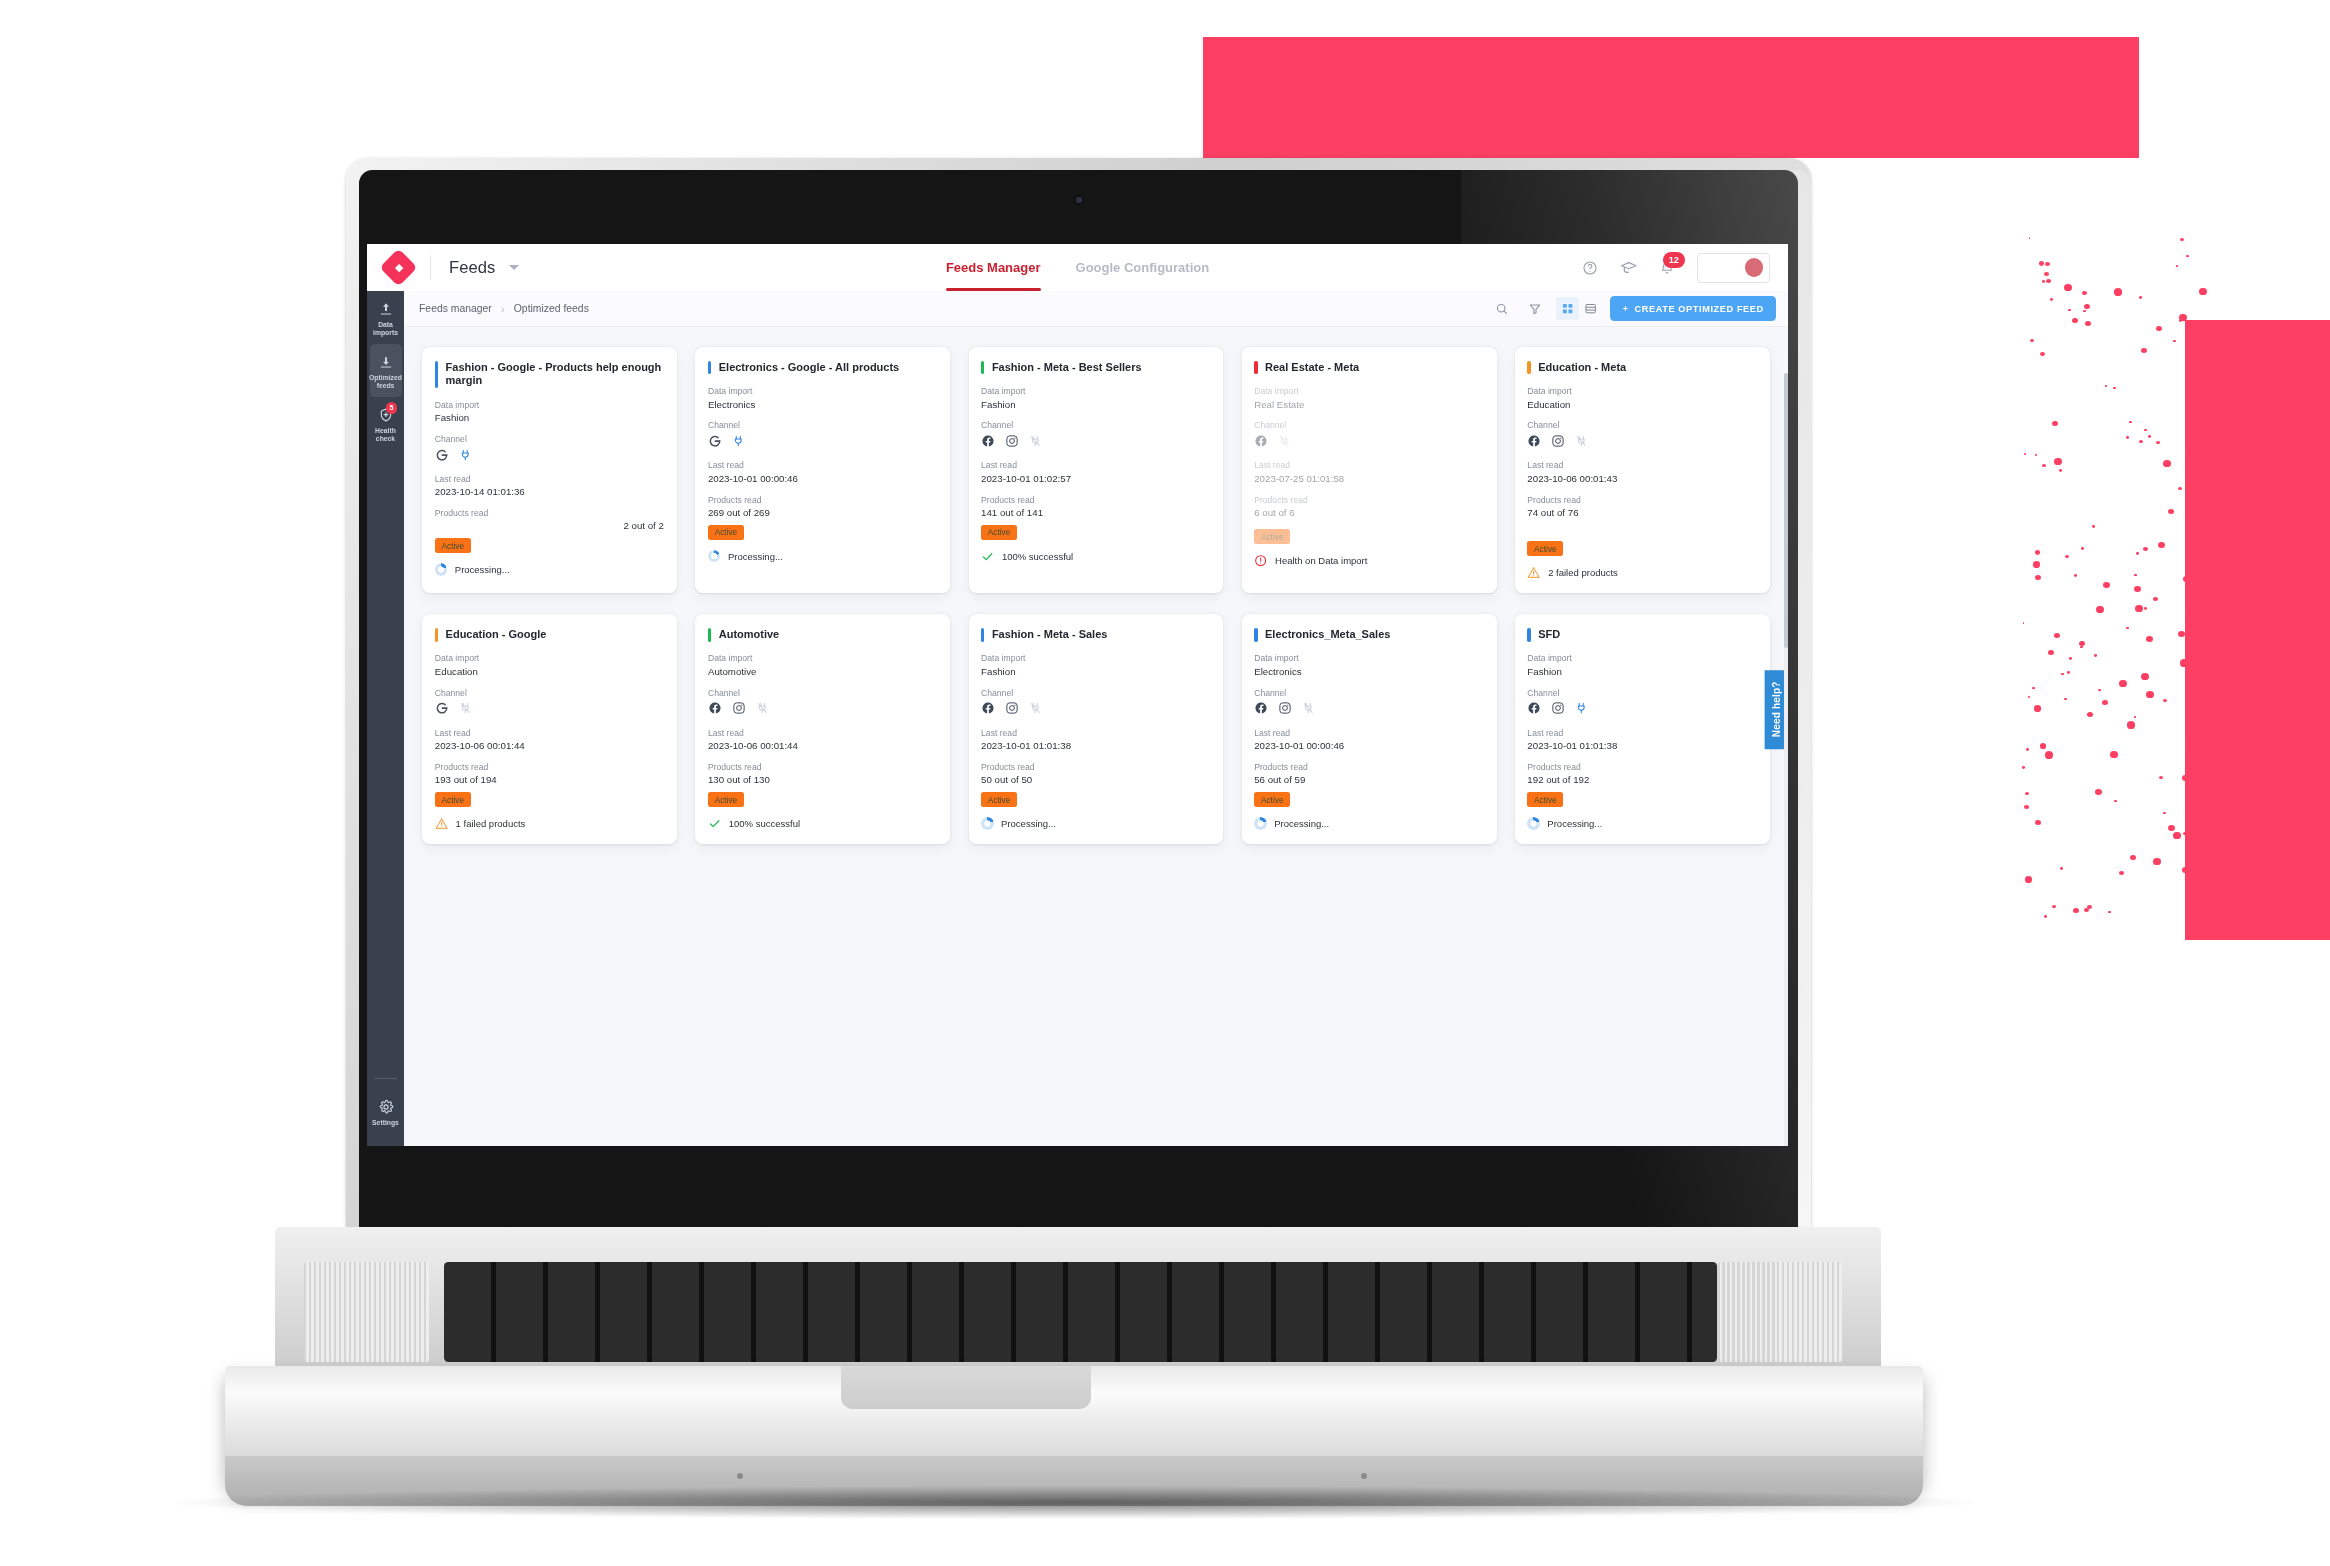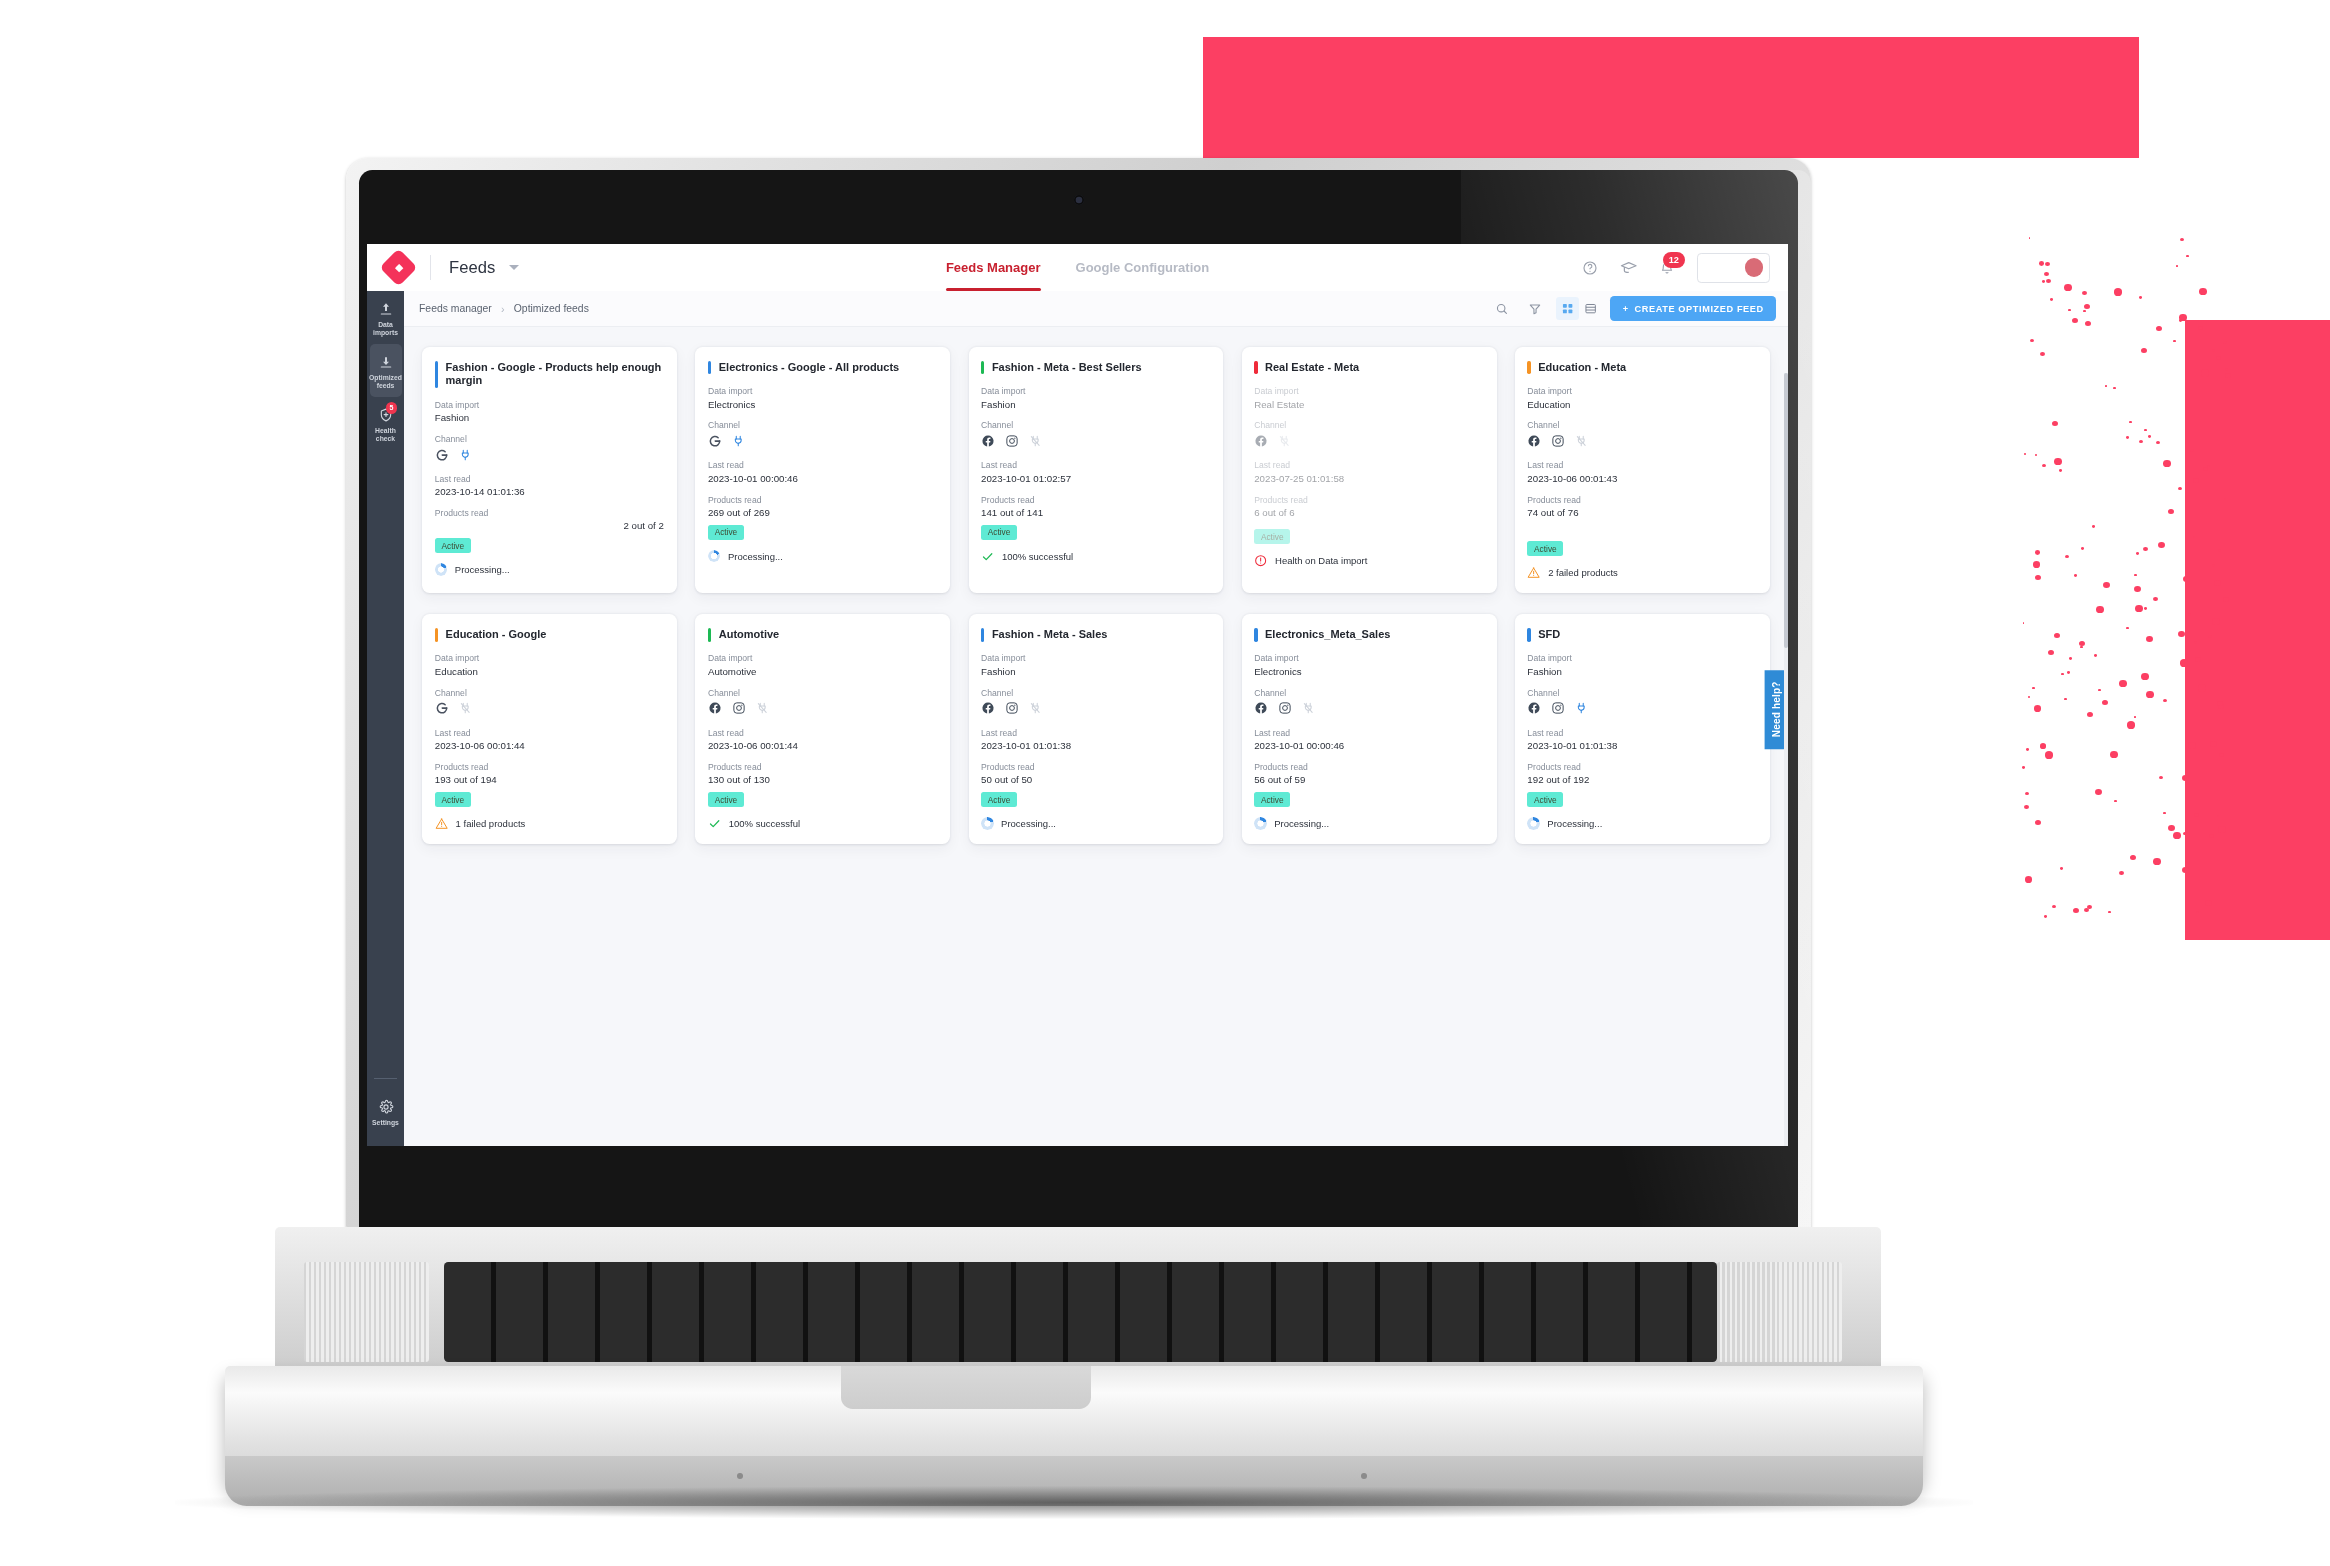--- a/index.html
+++ b/index.html
@@ -122,21 +122,21 @@
   #grid{padding:20px 18.3px;display:grid;grid-template-columns:repeat(5,1fr);
      gap:21.6px 18.3px;box-sizing:border-box;}
   .card{background:#fff;border-radius:7.5px;box-shadow:0 0.8px 2.5px rgba(30,40,60,.11),0 4.2px 13.3px rgba(30,40,60,.05);
      padding:14px 13.3px 13.3px 12.5px;box-sizing:border-box;}
   .card-title-row{display:flex;gap:7.5px;align-items:stretch;margin-bottom:11.7px;}
   .accent{width:3.3px;border-radius:1.7px;flex:0 0 3.3px;}
   .card-title{font-size:11px;font-weight:bold;color:#23272f;line-height:1.22;}
   .field-label{font-size:8.6px;color:#868d99;margin-bottom:2.5px;}
   .field-value{font-size:9.7px;color:#2c313b;margin-bottom:10.8px;}
   .chan-row{display:flex;align-items:center;gap:10px;margin-bottom:10.8px;height:16.6px;}
-  .badge-active{display:inline-block;background:#5eead4;color:#3d4a33;font-size:8.3px;
+  .badge-active{display:inline-block;background:#f97316;color:#3d4a33;font-size:8.3px;
      padding:2.5px 6.7px;border-radius:2.5px;margin:5px 0 10px;}
   .status-row{display:flex;align-items:center;gap:7.5px;font-size:9.5px;color:#2c313b;}
 
   .spinner{width:12.5px;height:12.5px;flex:0 0 12.5px;border-radius:50%;
      background:conic-gradient(from 0deg,#2f86e0 0deg,#2f86e0 70deg,#cfe3f7 70deg,#cfe3f7 360deg);
      -webkit-mask:radial-gradient(circle,transparent 2.9px,#000 3.3px);
               mask:radial-gradient(circle,transparent 2.9px,#000 3.3px);}
 
   .muted{opacity:.45;}
 

